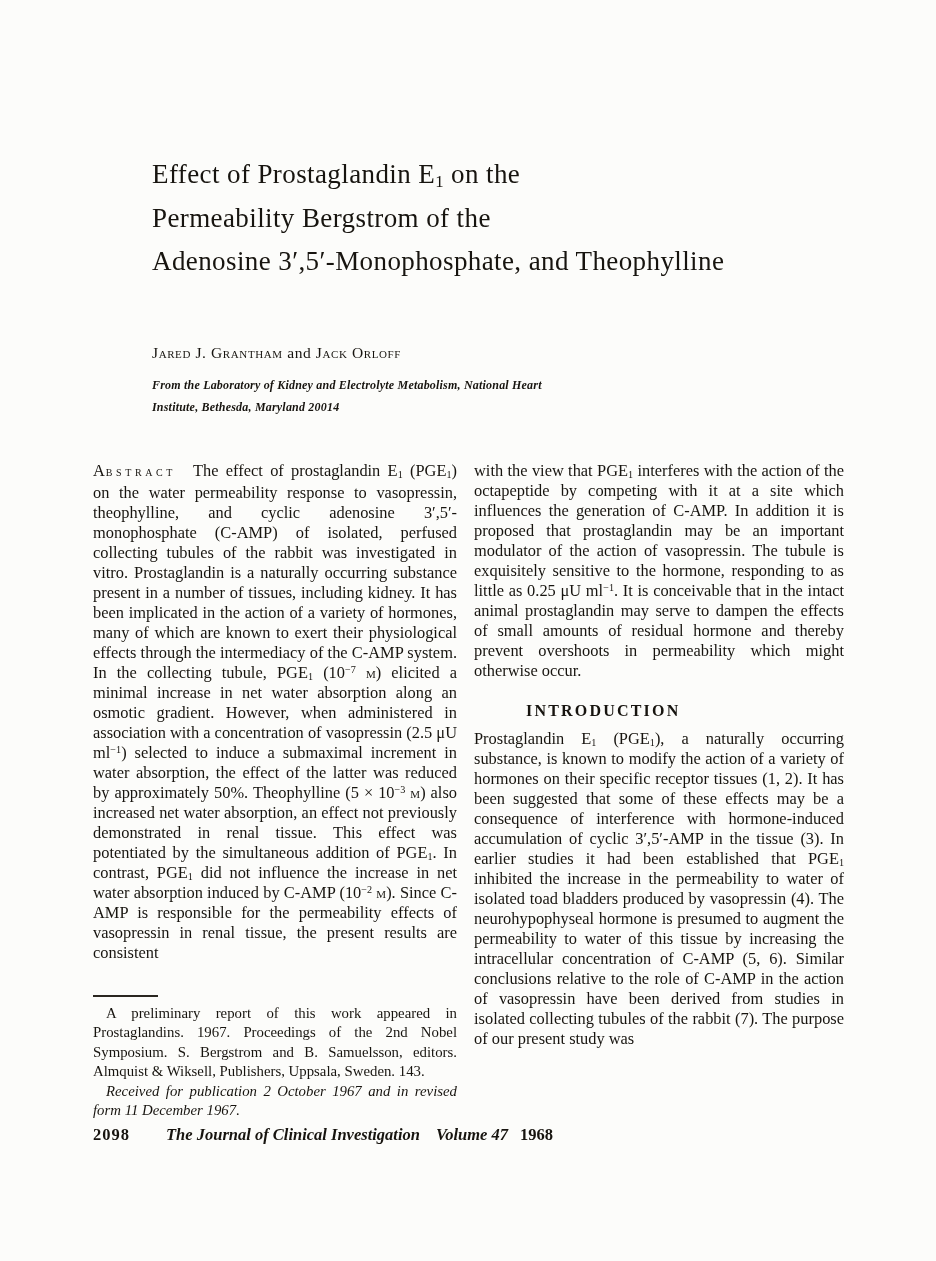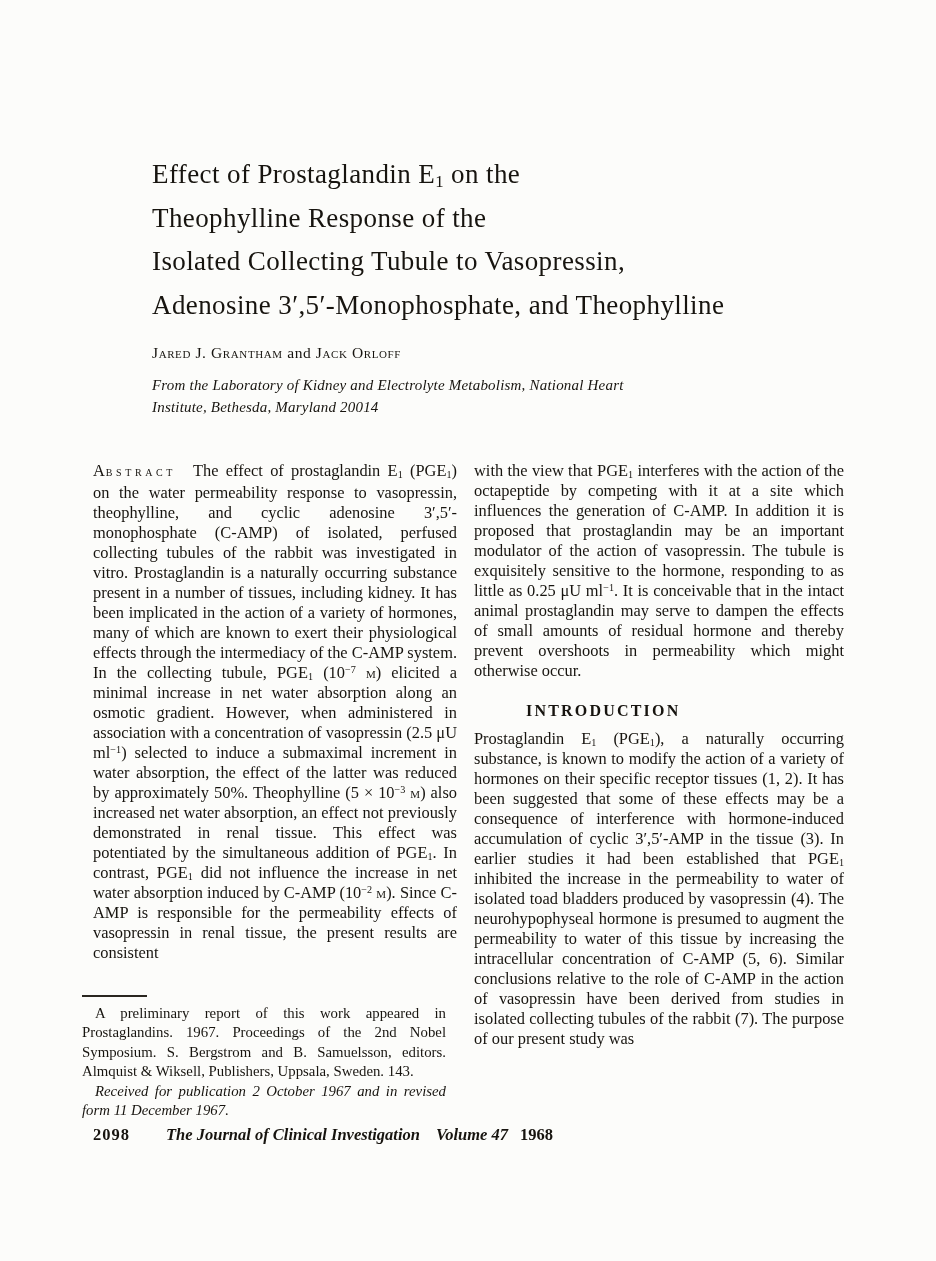--- a/index.html
+++ b/index.html
@@ -27,21 +27,21 @@
 
   
   .authors{
     position:absolute;left:152px;top:344px;
     font-size:15.5px;font-weight:normal;letter-spacing:0.6px;
   }
 
   
   .affiliation{
     position:absolute;left:152px;top:375px;width:620px;
-    font-size:15px;font-style:italic;font-weight:400;
+    font-size:12px;font-style:italic;font-weight:700;
     line-height:21.5px;letter-spacing:0.2px;
   }
 
   
   .col{position:absolute;top:461px;}
   .col-left{left:93px;width:364px;}
   .col-right{left:474px;width:370px;}
   .body-text{
     font-size:16.4px;line-height:20px;
     text-align:justify;margin:0;
@@ -53,21 +53,21 @@
   .lbl-sc{font-size:10px;letter-spacing:3.6px;}
 
   
   .intro-heading{
     margin:21px 0 9px 52px;
     width:-moz-fit-content;width:fit-content;
     font-size:16px;font-weight:600;letter-spacing:2.2px;
   }
 
   
-  .footnote-block{position:absolute;left:82px;top:995px;width:364px;}
+  .footnote-block{position:absolute;left:93px;top:995px;width:364px;}
   .fn-rule{width:65px;height:0;border-top:2px solid #2a2620;margin:0 0 7px 0;}
   .footnote-block p{
     font-size:14.8px;line-height:19.4px;text-align:justify;
     text-indent:13px;margin:0;
   }
   .fn-received{font-style:italic;}
 
   
   .page-footer{
     position:absolute;left:93px;top:1125px;
@@ -78,22 +78,21 @@
   .page-footer .vol{font-style:italic;font-weight:600;margin-right:12px;}
   .page-footer .yr{font-weight:600;}
 </style>
 </head>
 <body>
 
 <div class="page">
 
   <div class="title-block">
     <div class="title-line">Effect of Prostaglandin E<sub>1</sub> on the</div>
-    <div class="title-line">Theophylline Response of the</div>
-    <div class="title-line">Isolated Collecting Tubule to Vasopressin,</div>
+    <div class="title-line">Permeability Bergstrom of the</div>
     <div class="title-line">Adenosine 3′,5′-Monophosphate, and Theophylline</div>
   </div>
 
   <div class="authors">J<span class="smc">ared</span> J. G<span class="smc">rantham</span> and J<span class="smc">ack</span> O<span class="smc">rloff</span></div>
 
   <div class="affiliation">From the Laboratory of Kidney and Electrolyte Metabolism, National Heart<br>Institute, Bethesda, Maryland 20014</div>
 
   <div class="col col-left">
     <p class="body-text"><span class="abs-label">A<span class="lbl-sc">BSTRACT</span></span><span>The effect of prostaglandin E<sub>1</sub> (PGE<sub>1</sub>) on the water permeability response to vasopressin, theophylline, and cyclic adenosine 3′,5′-monophosphate (C-AMP) of isolated, perfused collecting tubules of the rabbit was investigated in vitro. Prostaglandin is a naturally occurring substance present in a number of tissues, including kidney. It has been implicated in the action of a variety of hormones, many of which are known to exert their physiological effects through the intermediacy of the C-AMP system. In the collecting tubule, PGE<sub>1</sub> (10<sup>−7</sup> <span class="sc">m</span>) elicited a minimal increase in net water absorption along an osmotic gradient. However, when administered in association with a concentration of vasopressin (2.5 μU ml<sup>−1</sup>) selected to induce a submaximal increment in water absorption, the effect of the latter was reduced by approximately 50%. Theophylline (5 × 10<sup>−3</sup> <span class="sc">m</span>) also increased net water absorption, an effect not previously demonstrated in renal tissue. This effect was potentiated by the simultaneous addition of PGE<sub>1</sub>. In contrast, PGE<sub>1</sub> did not influence the increase in net water absorption induced by C-AMP (10<sup>−2</sup> <span class="sc">m</span>). Since C-AMP is responsible for the permeability effects of vasopressin in renal tissue, the present results are consistent</span></p>
   </div>

